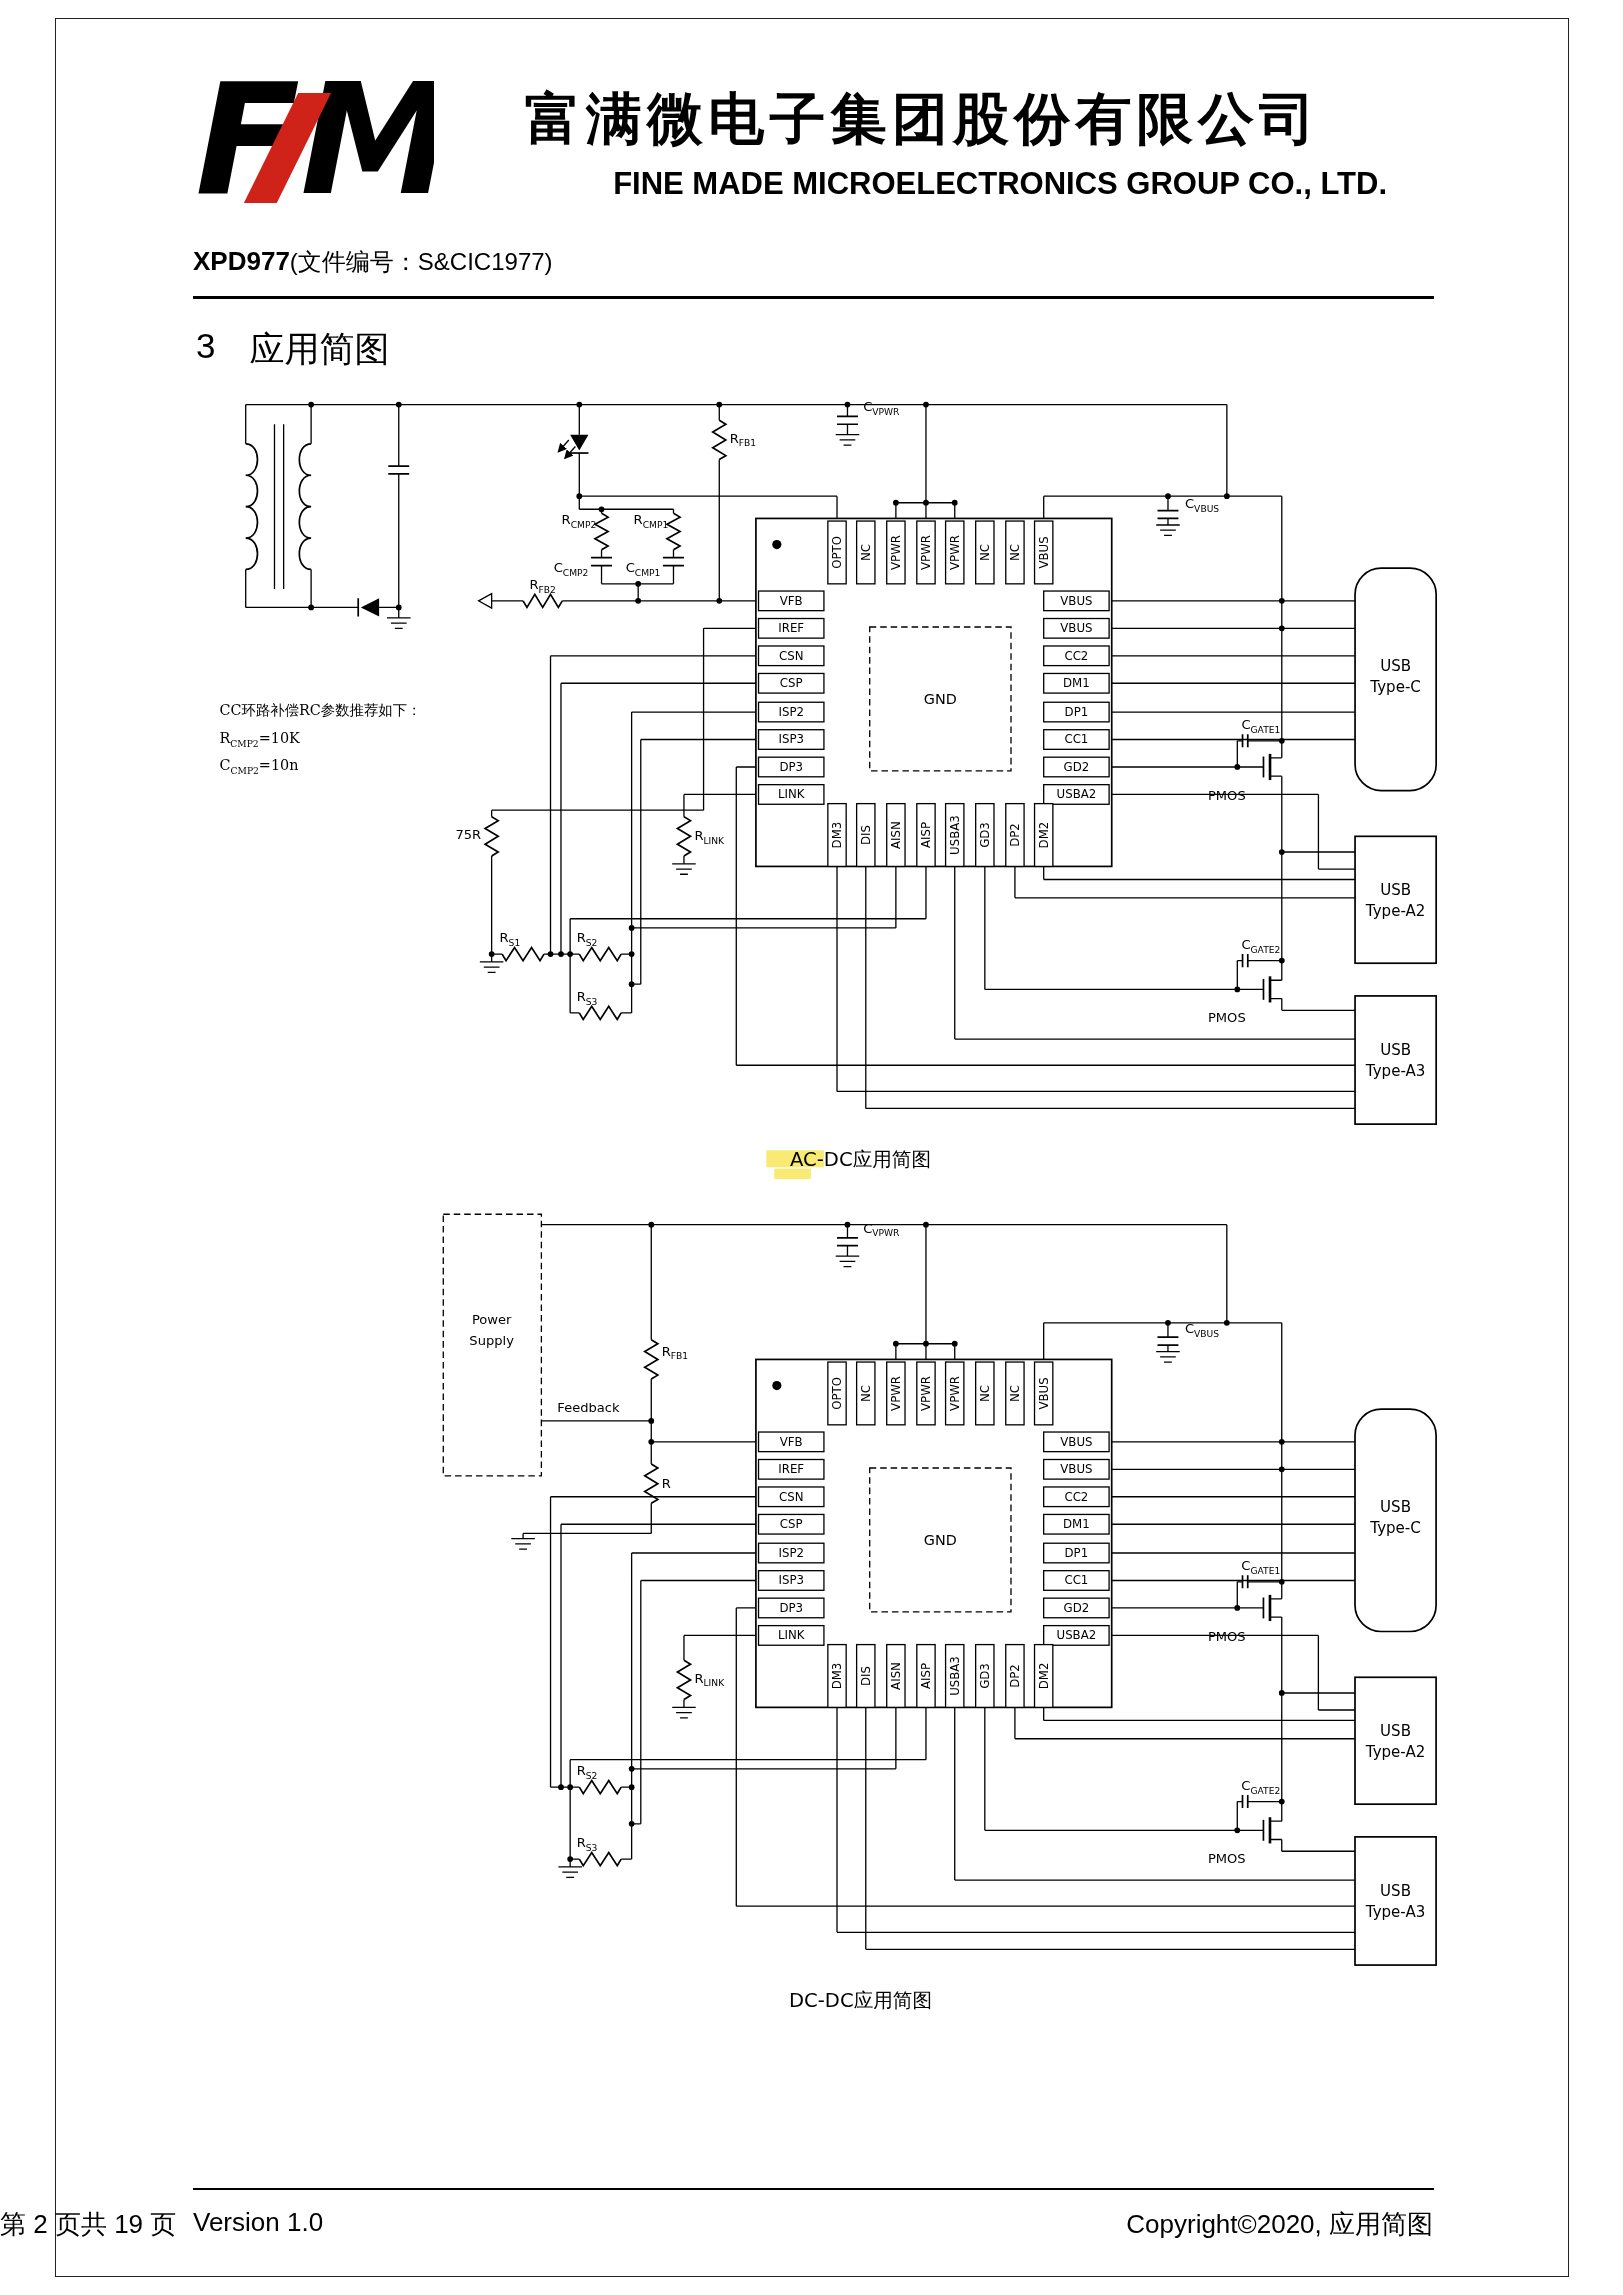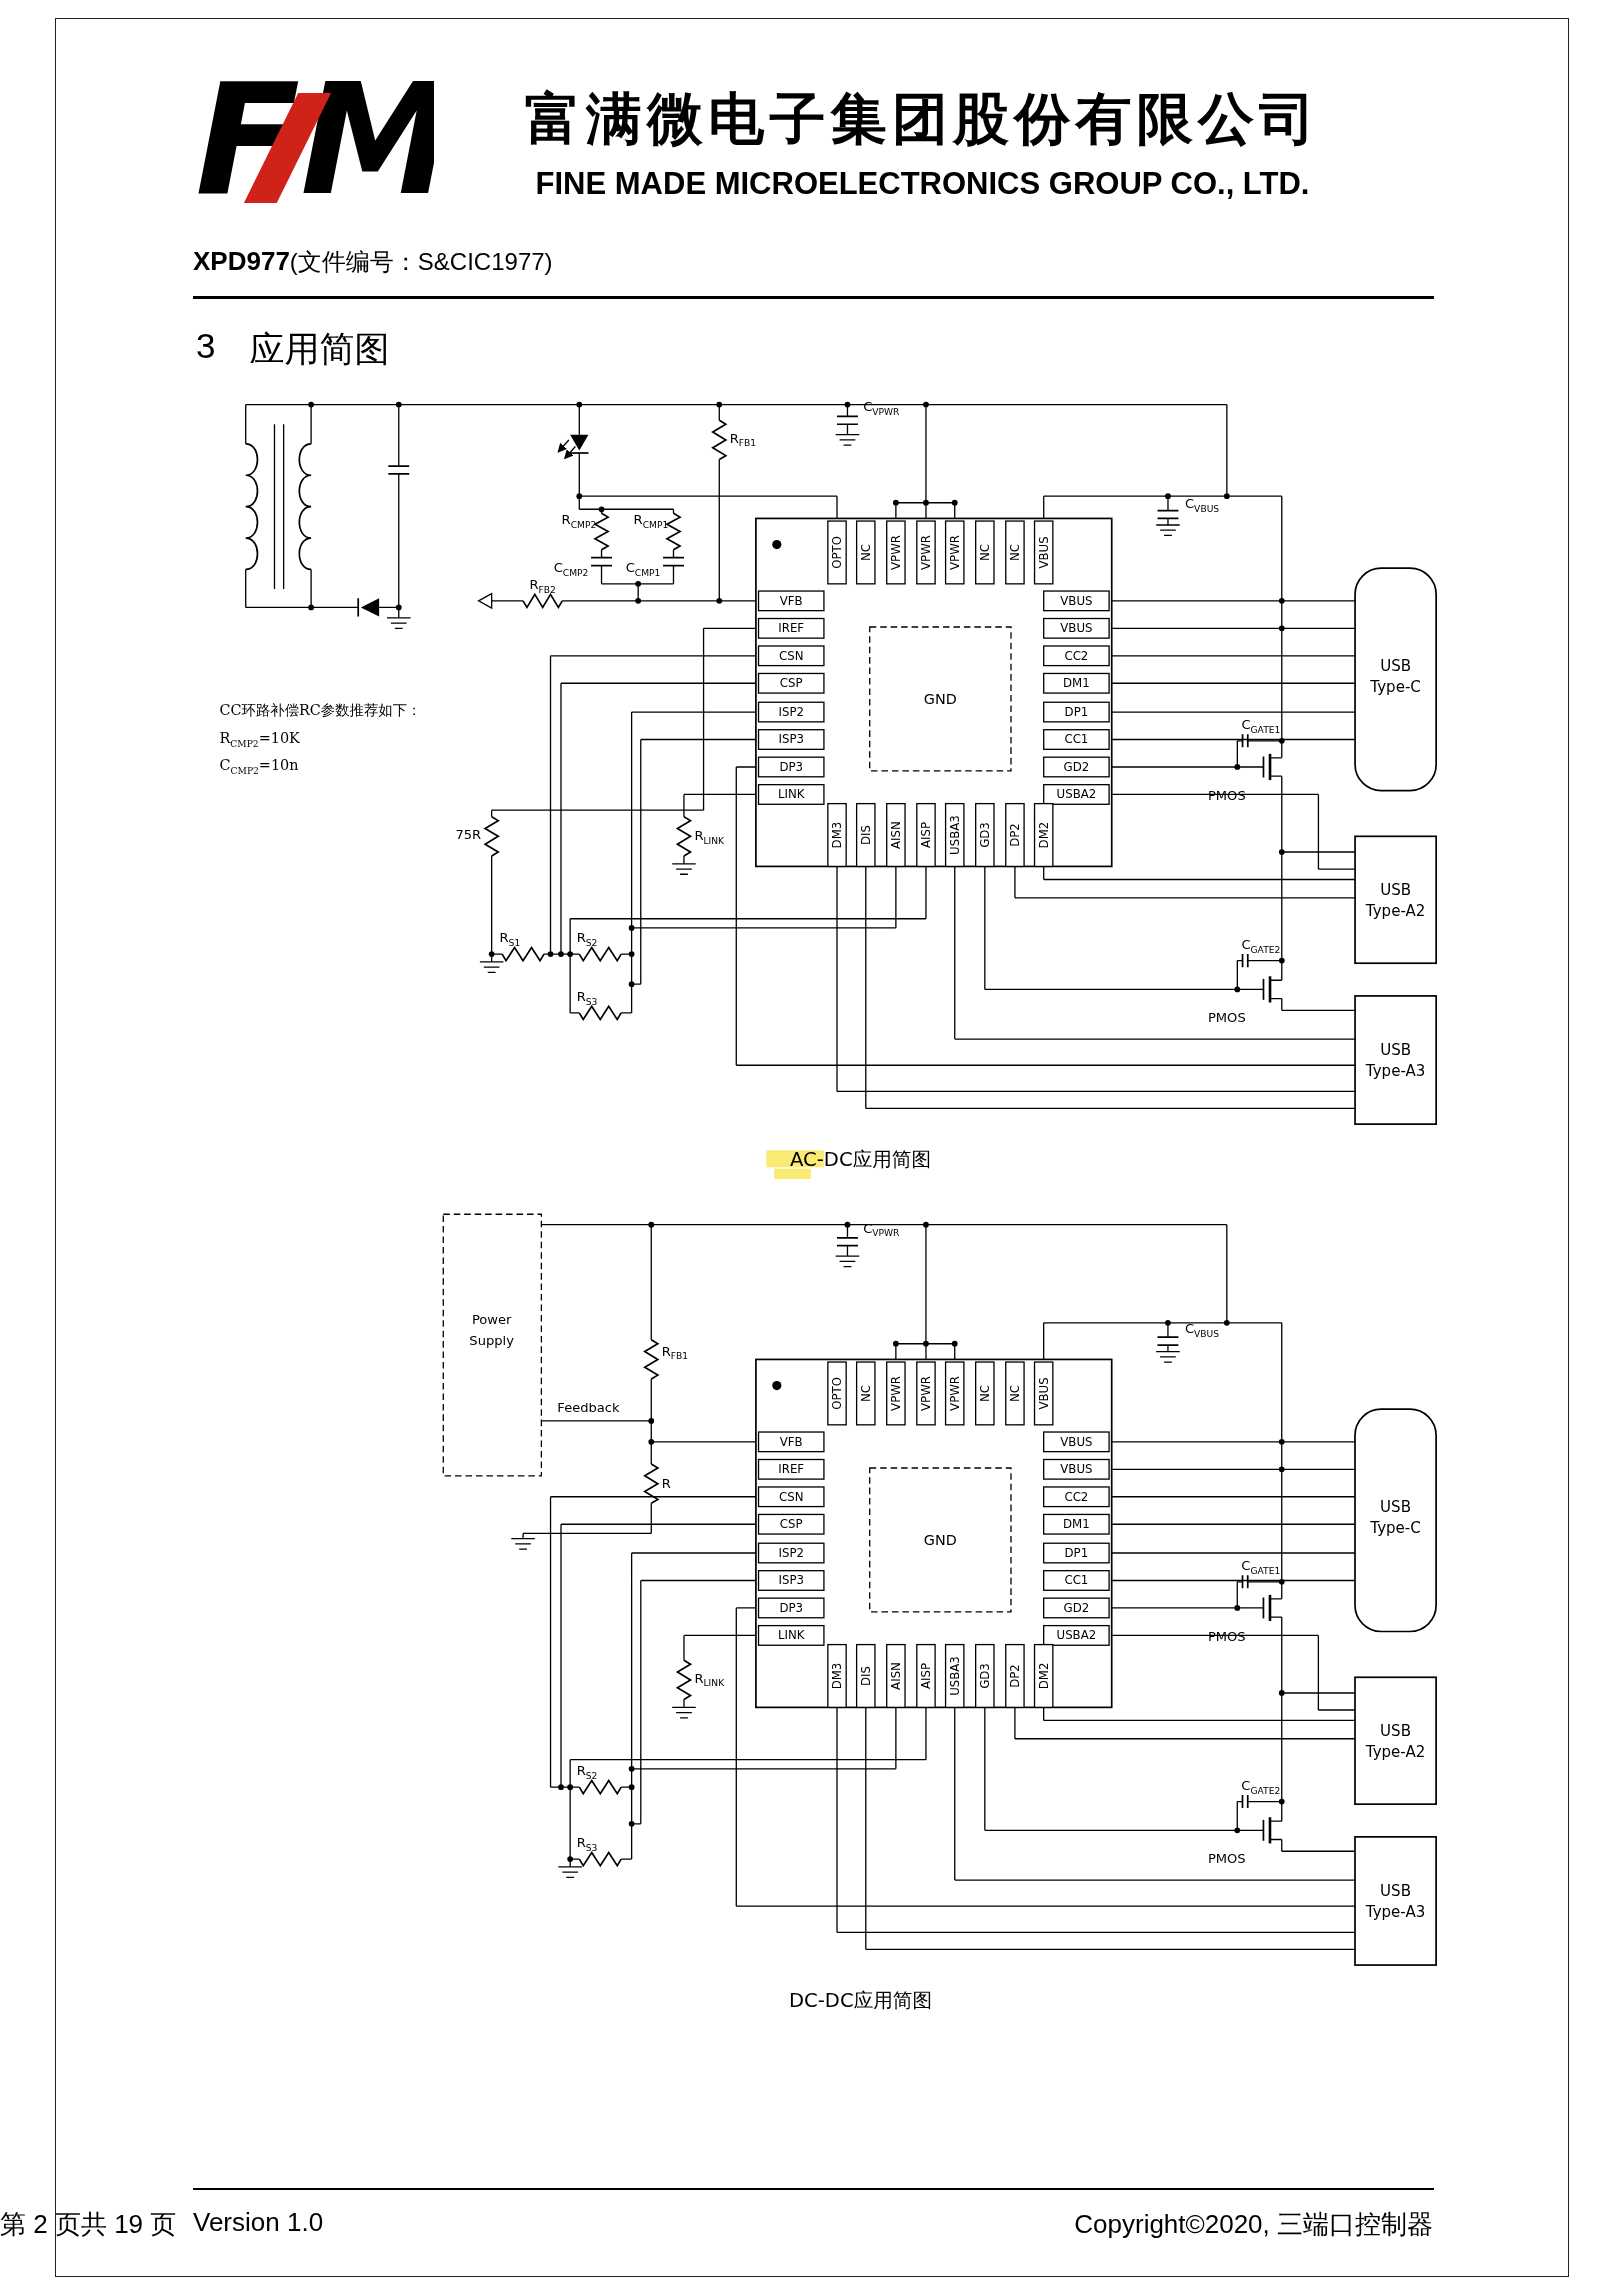--- a/index.html
+++ b/index.html
@@ -4,21 +4,21 @@
 <style>
   *{margin:0;padding:0;box-sizing:border-box}
   html,body{background:#fff}
   body{width:1623px;height:2295px;position:relative;overflow:hidden;
        font-family:"Liberation Sans","DejaVu Sans",sans-serif;color:#000}
   .page-border{position:absolute;left:55px;top:18.3px;width:1514px;height:2259px;border:1.3px solid #222}
   .logo-wrap{position:absolute;left:191px;top:73px;width:243px;height:143px}
   .company-cn{position:absolute;left:458px;top:82px;width:929px;text-align:center;
               font-size:56px;font-weight:bold;letter-spacing:5.2px;
               font-family:Liberation Sans, sans-serif}
-  .company-en{position:absolute;left:458px;top:166px;width:929px;text-align:center;
+  .company-en{position:absolute;left:458px;top:166px;width:929px;text-align:right;
               font-size:31px;font-weight:bold}
   .part-row{position:absolute;left:193px;top:246px;width:1241px;display:flex;align-items:baseline}
   .part-number{font-size:26px;font-weight:bold}
   .doc-code{font-size:24px;margin-left:0}
   .subtitle{margin-left:auto;font-size:30px}
   .header-rule{position:absolute;left:193px;top:296px;width:1241px;height:2.6px;background:#000}
   .section-row{position:absolute;left:196px;top:326px;font-size:35px;display:flex;gap:34px}
   .d1{position:absolute;left:180px;top:385px;width:1263px;height:798px}
   .d2{position:absolute;left:180px;top:1209px;width:1263px;height:811px}
   .footer-rule{position:absolute;left:193px;top:2188px;width:1241px;height:2px;background:#000}
@@ -568,14 +568,14 @@
     <circle class="dot" cx="345" cy="470" r="2.2"></circle>
       <circle class="dot" cx="298" cy="497" r="2.2"></circle>
   </g>
 
   <text class="cap" x="520" y="610">DC-DC应用简图</text>
 </svg>
 
 <div class="footer-rule"></div>
 <div class="footer-left">Version 1.0</div>
 <div class="footer-center">第 2 页共 19 页</div>
-<div class="footer-right">Copyright©2020, 三端口控制器</div>
+<div class="footer-right">Copyright©2020, 应用简图</div>
 
 
 </body></html>

